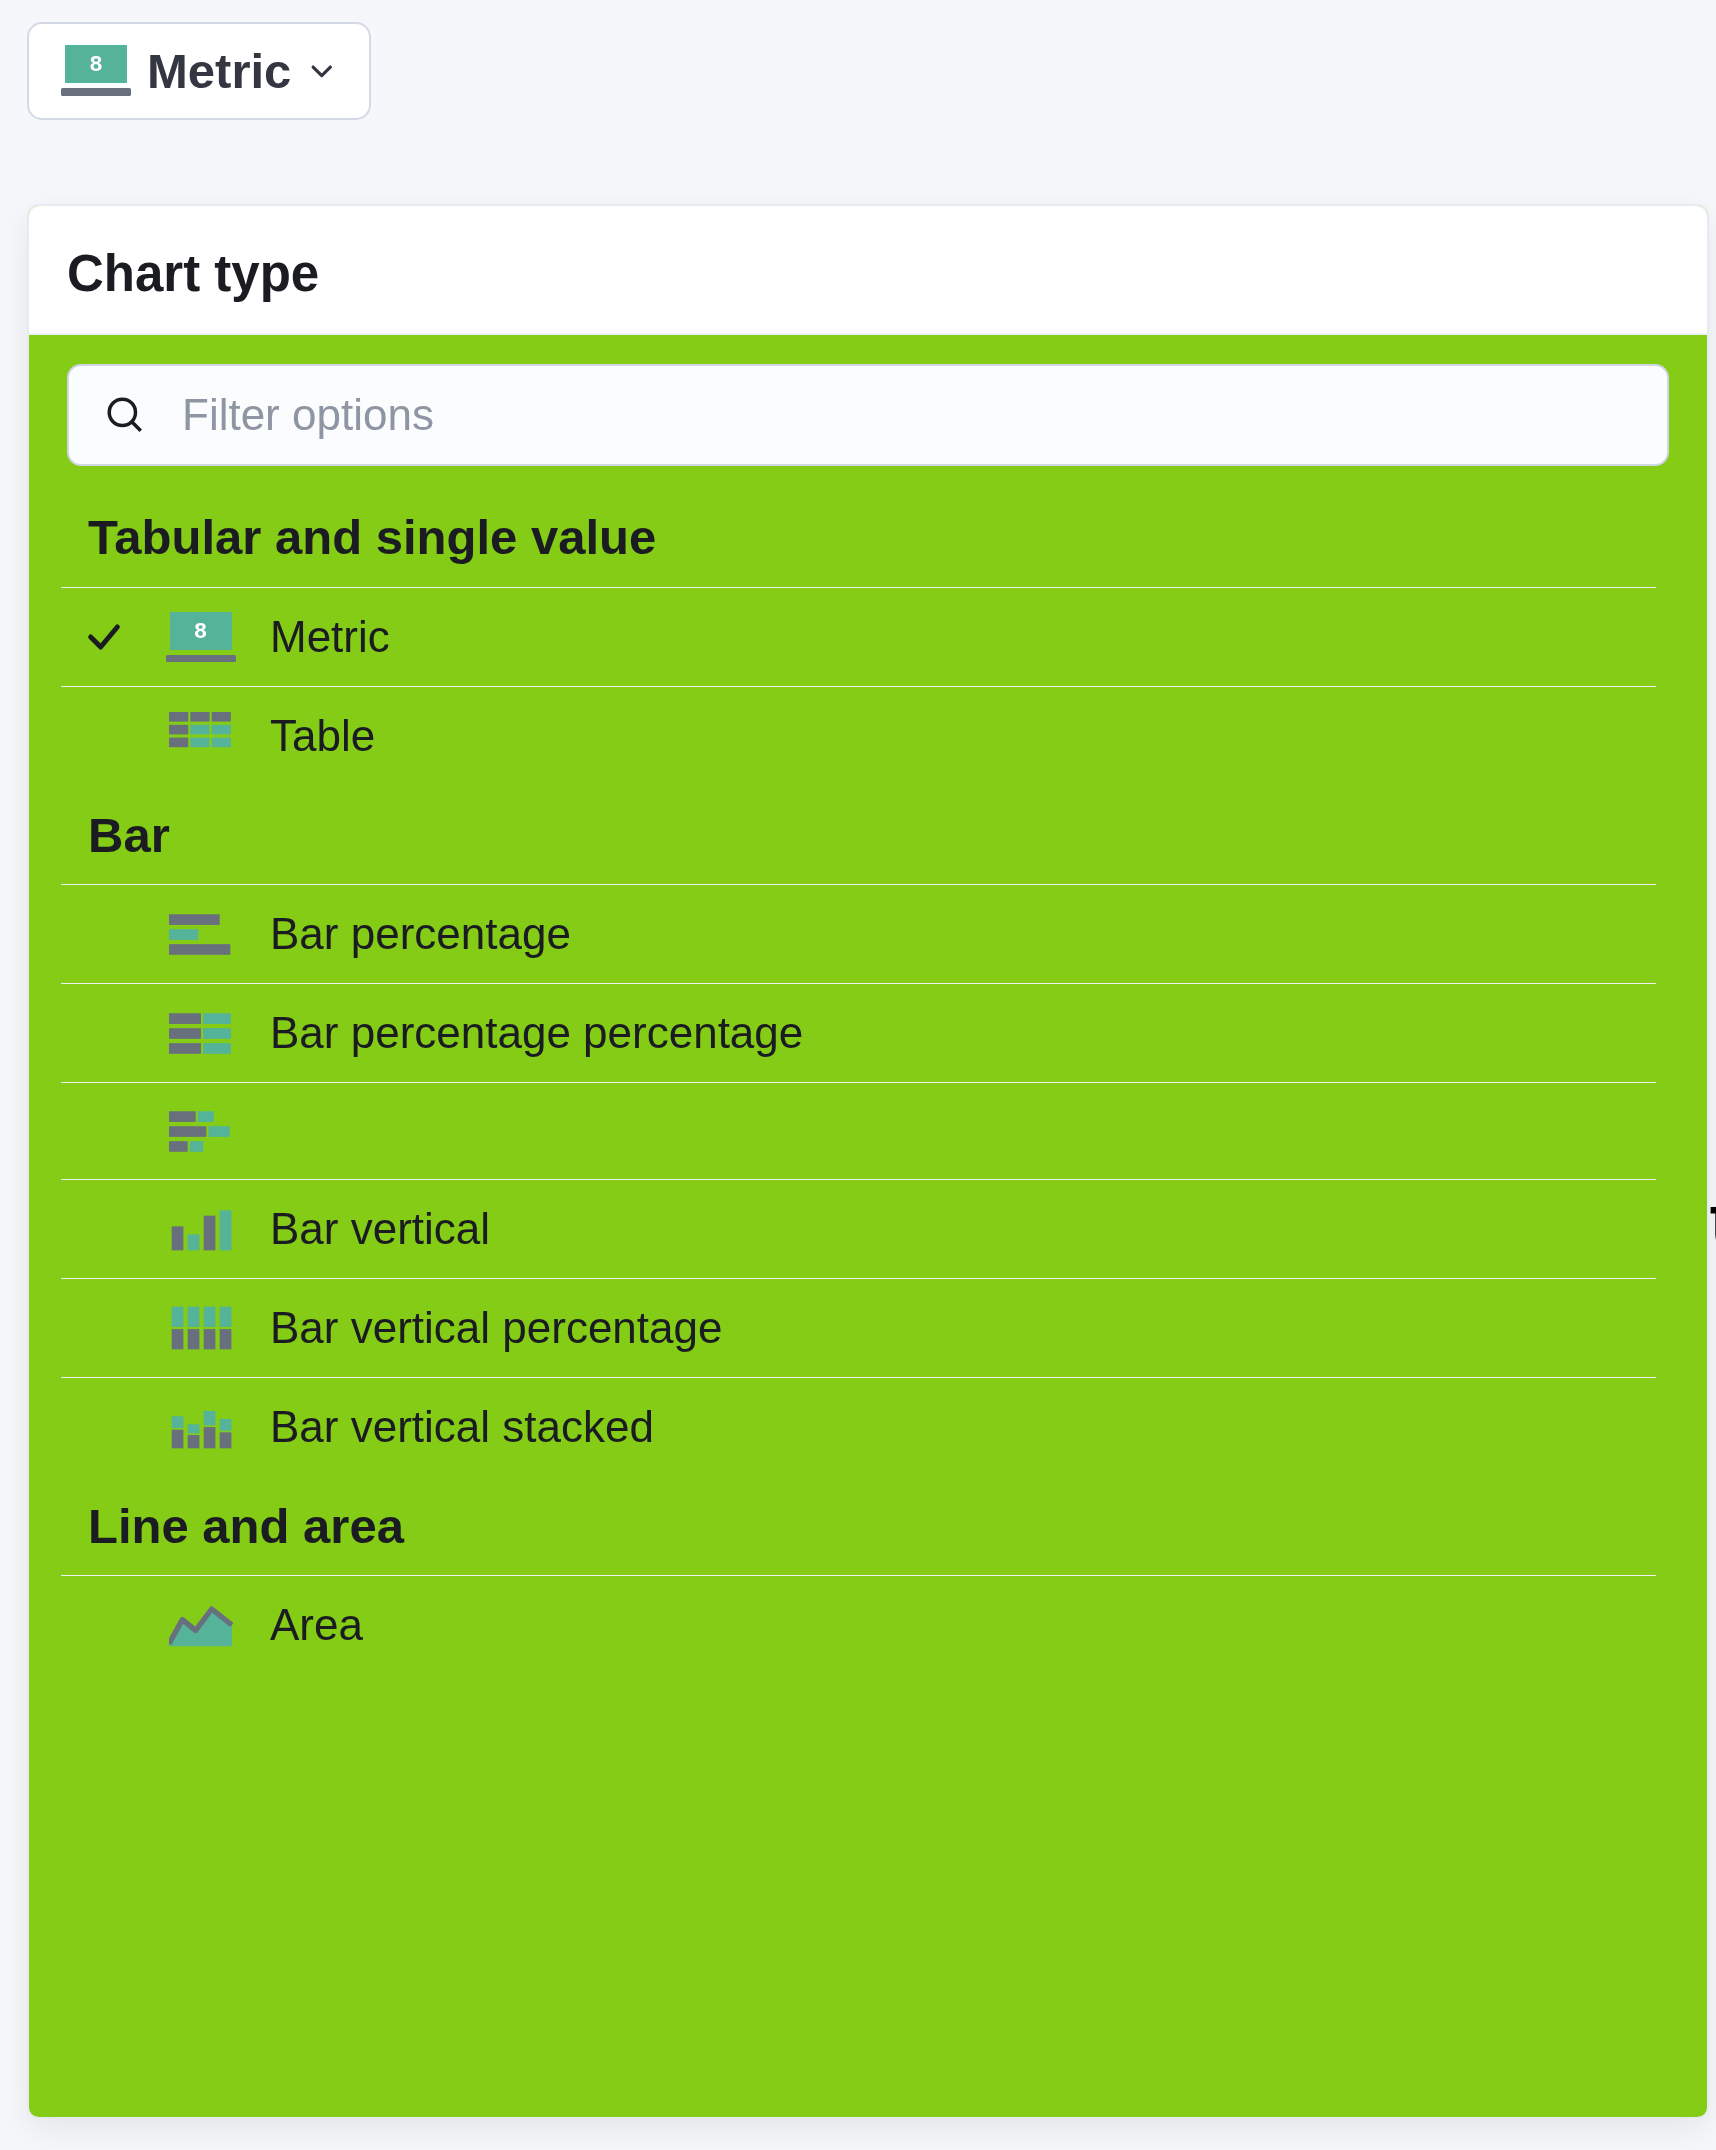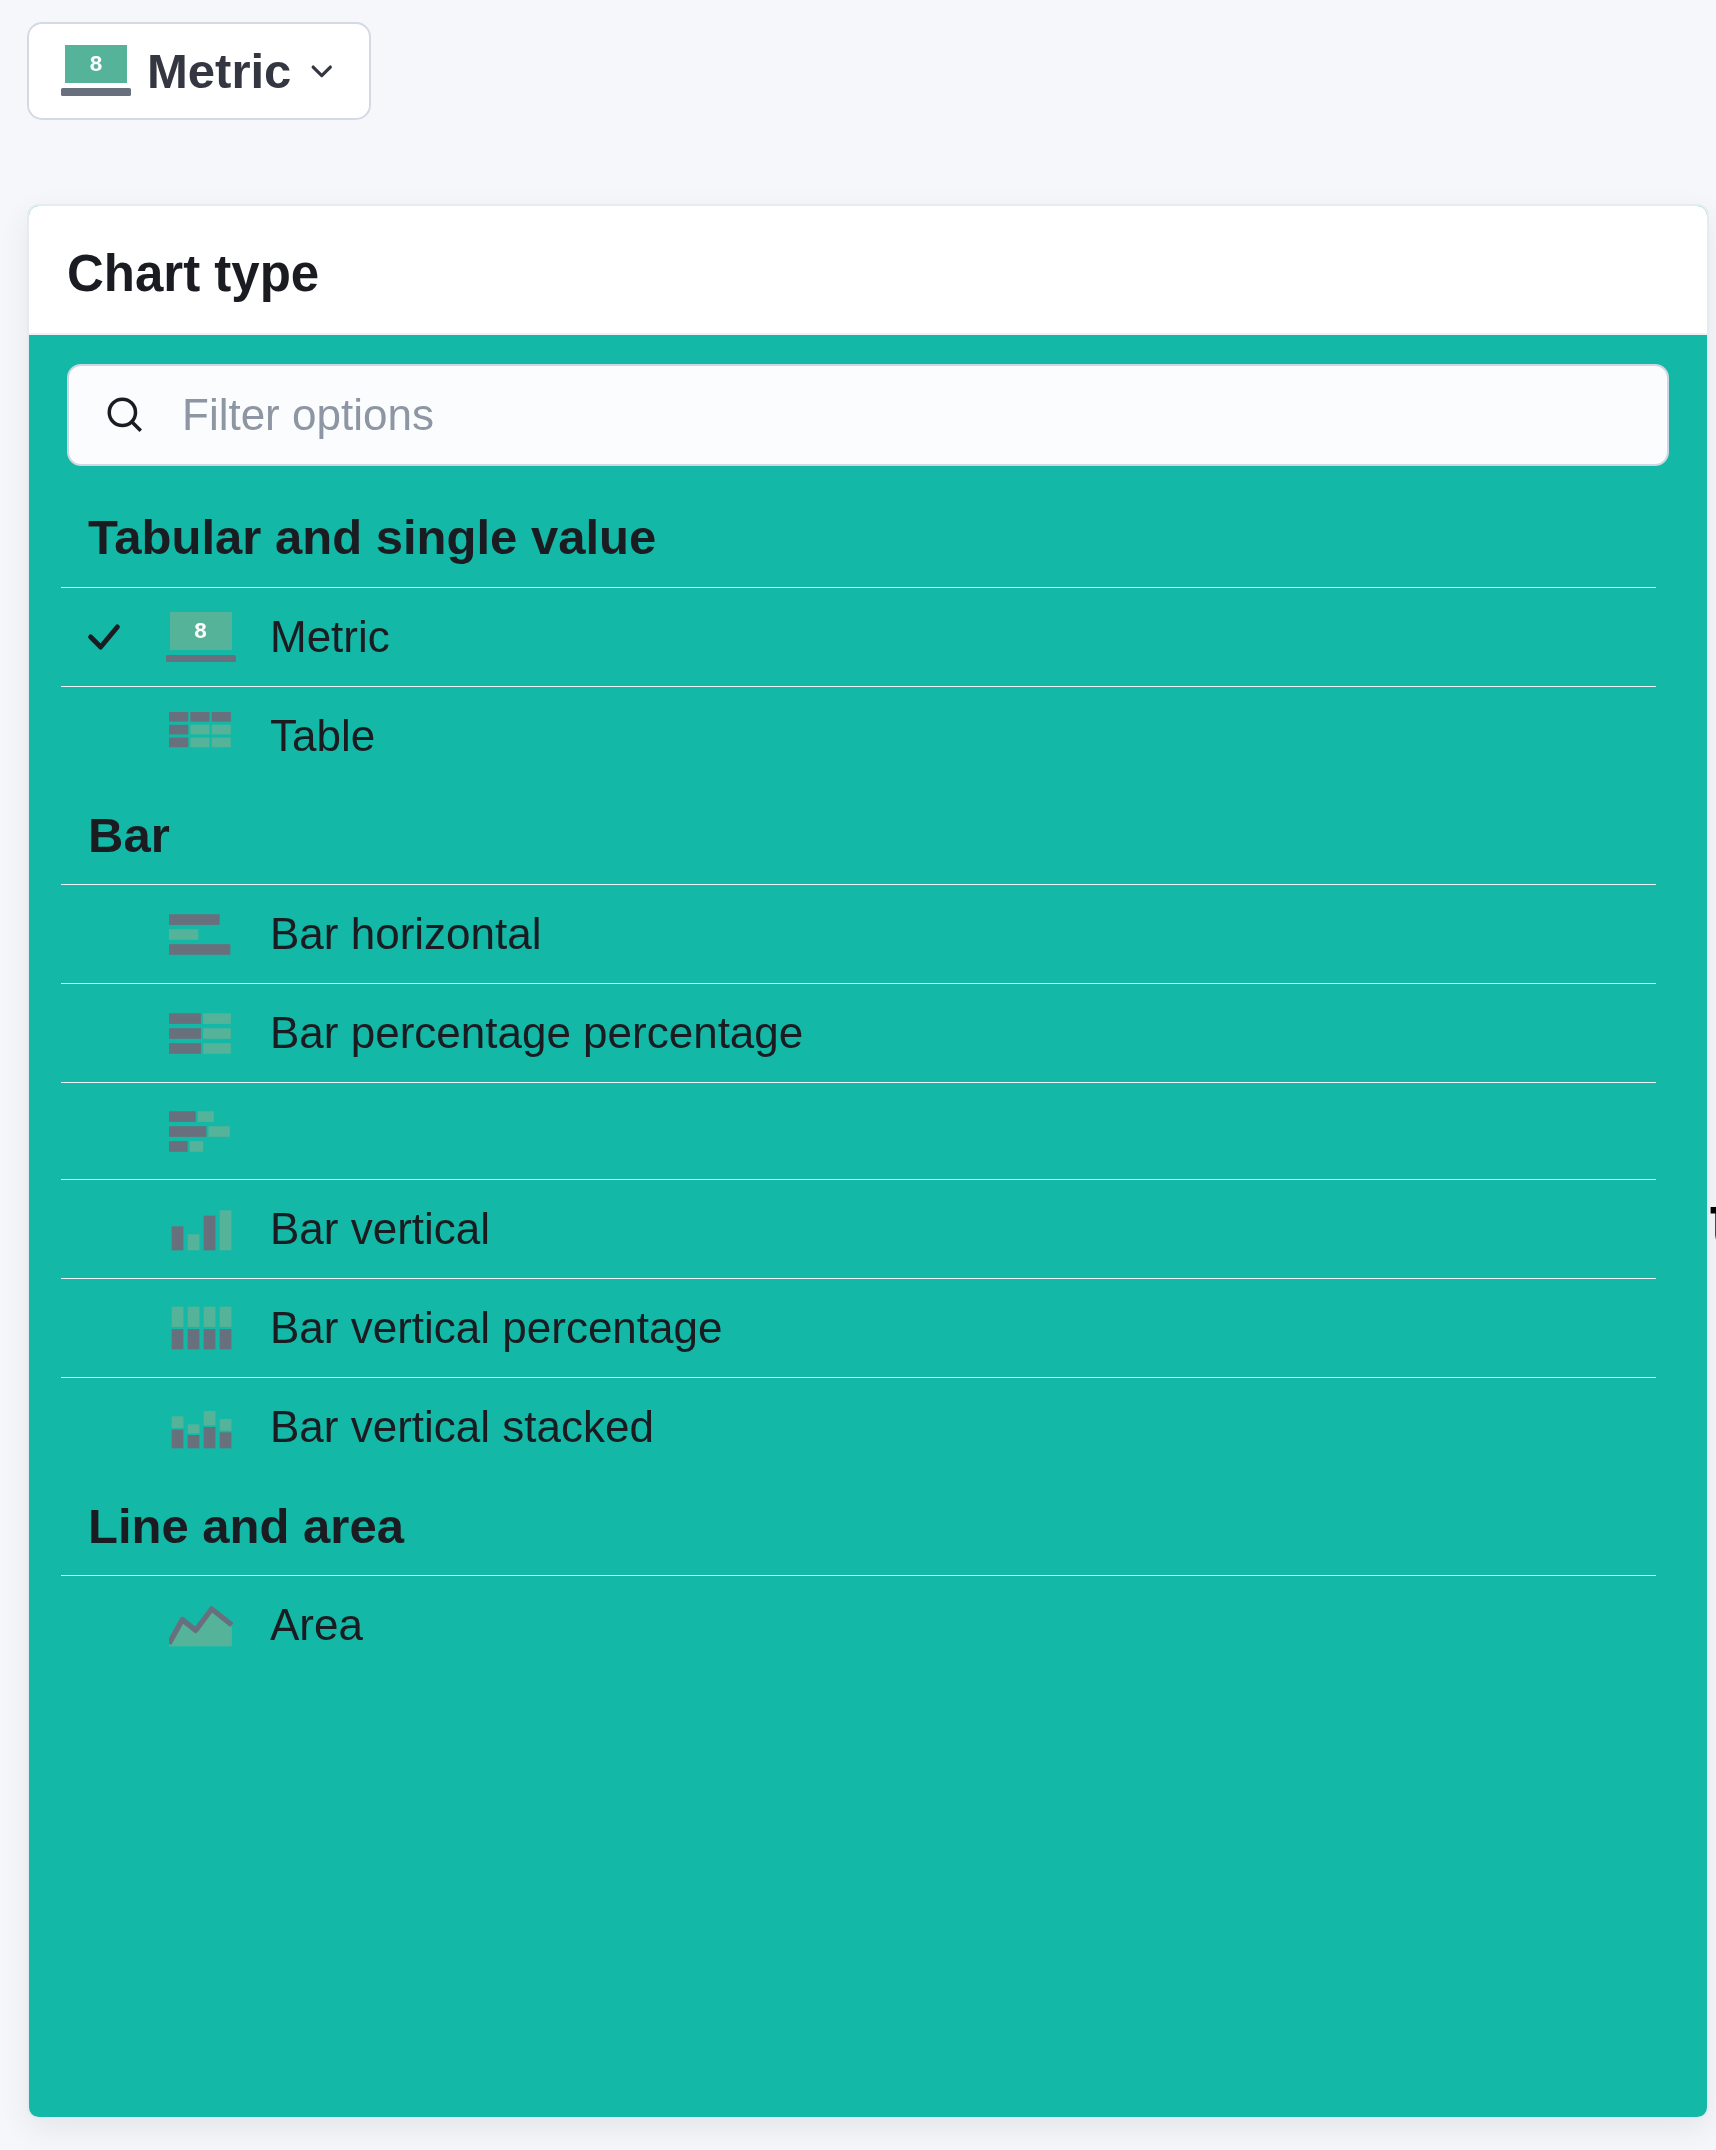--- a/index.html
+++ b/index.html
@@ -66,21 +66,21 @@
     border-radius: 1.6px;
   }
 
   
   .panel {
     position: absolute;
     top: 204px;
     left: 27px;
     right: 8px;
     bottom: 32px;
-    background: #14b8a6;
+    background: #84cc16;
     border: 2.1px solid #e6ebf2;
     border-radius: 11.8px;
     box-shadow: 0 10.7px 32px rgba(0,0,0,0.07);
     display: flex;
     flex-direction: column;
     overflow: hidden;
   }
   
   .panel::before {
     content: "";
@@ -263,21 +263,21 @@
       <div class="group-label">Bar</div>
       <div class="option">
         <span class="check-slot"></span>
         <span class="icon-slot">
           <svg class="chart-icon" viewBox="0 0 120 90">
             <rect x="0" y="8" width="95" height="20" fill="#69707d"></rect>
             <rect x="0" y="36" width="55" height="20" fill="#54b399"></rect>
             <rect x="0" y="64" width="115" height="20" fill="#69707d"></rect>
           </svg>
         </span>
-        <span class="txt">Bar horizontal</span>
+        <span class="txt">Bar percentage</span>
       </div>
       <div class="option">
         <span class="check-slot"></span>
         <span class="icon-slot">
           <svg class="chart-icon" viewBox="0 0 120 90">
             <rect x="0" y="8" width="60" height="20" fill="#69707d"></rect>
             <rect x="64" y="8" width="52" height="20" fill="#54b399"></rect>
             <rect x="0" y="36" width="60" height="20" fill="#69707d"></rect>
             <rect x="64" y="36" width="52" height="20" fill="#54b399"></rect>
             <rect x="0" y="64" width="60" height="20" fill="#69707d"></rect>

